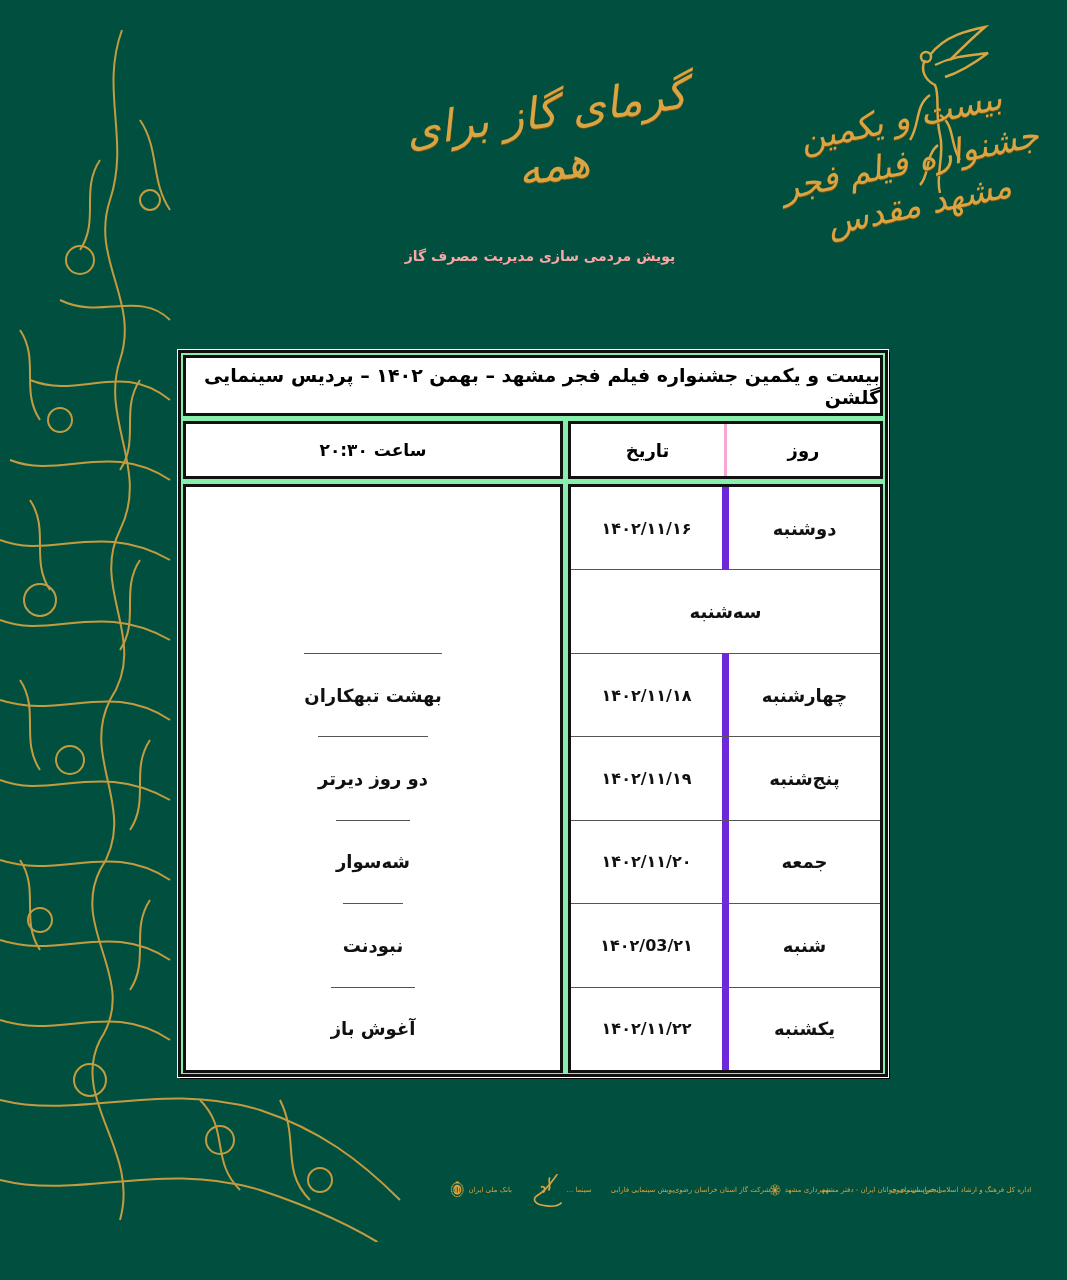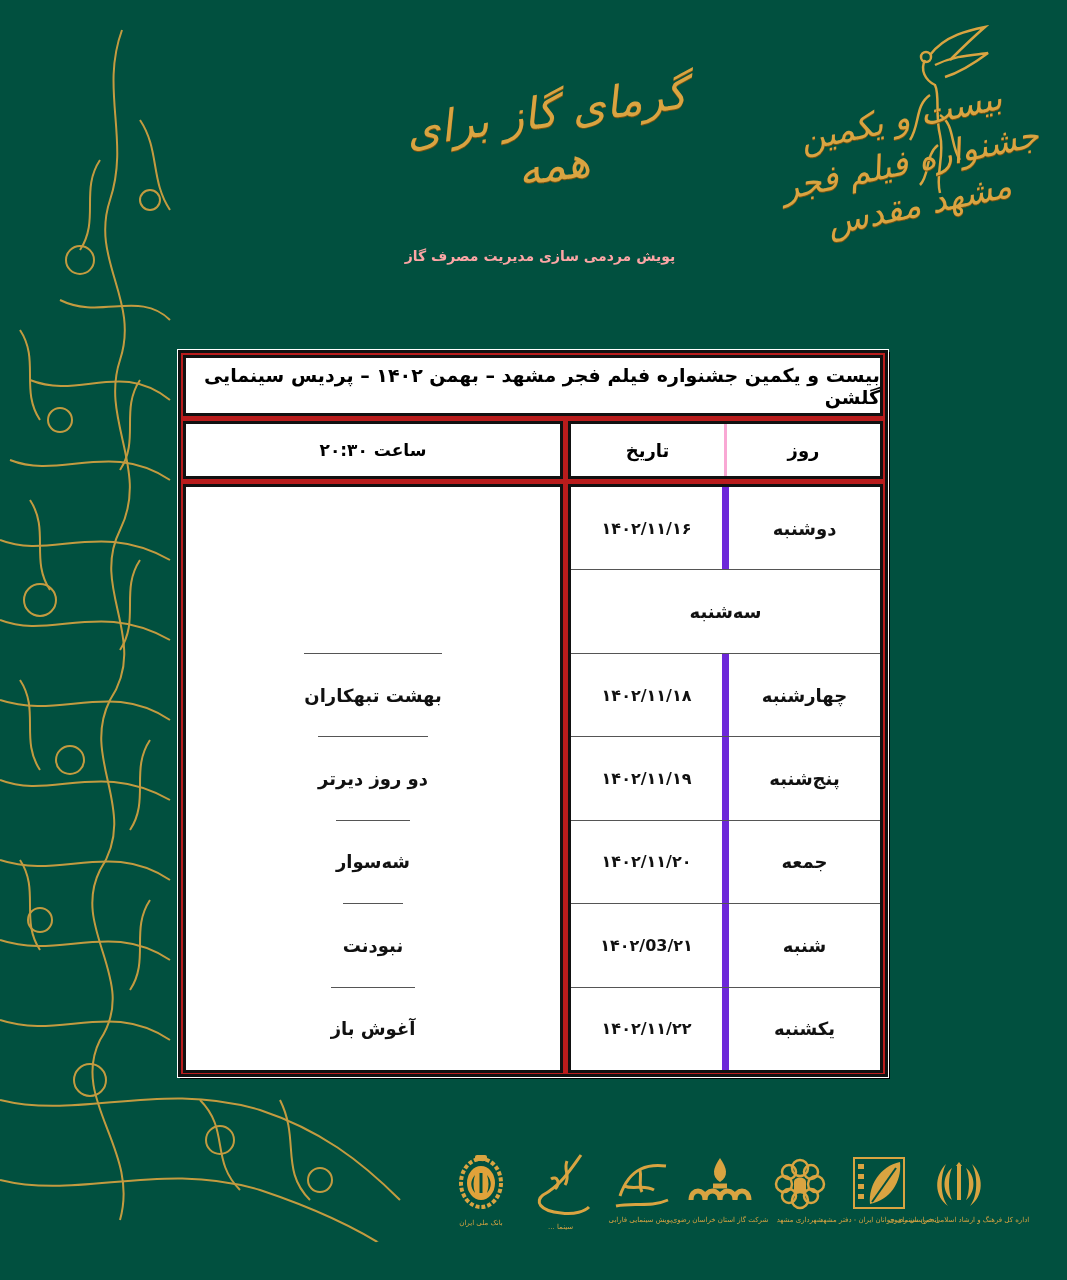--- a/index.html
+++ b/index.html
@@ -45,21 +45,21 @@
   .phoenix {
     position: absolute; left: 900px; top: 25px;
     width: 90px; height: 170px;
   }
 
   
   .schedule {
     position: absolute;
     left: 178px; top: 350px;
     width: 710px; height: 727px;
-    background: #b91c1c;
+    background: #86efac;
     border: 3px solid #111;
     outline: 1px solid #fff;
     box-shadow: 2px 2px 0 #000;
     padding: 2px;
     direction: rtl;
   }
   .box {
     border: 3px solid #111;
     background: #fff;
   }
@@ -120,21 +120,21 @@
   
   .sponsors {
     position: absolute;
     left: 450px; top: 1135px;
     width: 540px; height: 110px;
     display: flex; flex-direction: row-reverse;
     align-items: center; justify-content: space-between;
   }
   .sponsor {
     width: 62px; height: 100px;
-    display: flex; flex-direction: column; align-items: center;
+    display: flex; flex-direction: row; align-items: center;
     justify-content: center; gap: 4px;
   }
   .sponsor-label {
     font-size: 7px; color: #d9a441; text-align: center; direction: rtl;
     white-space: nowrap;
   }
 </style>
 </head>
 <body>
 

